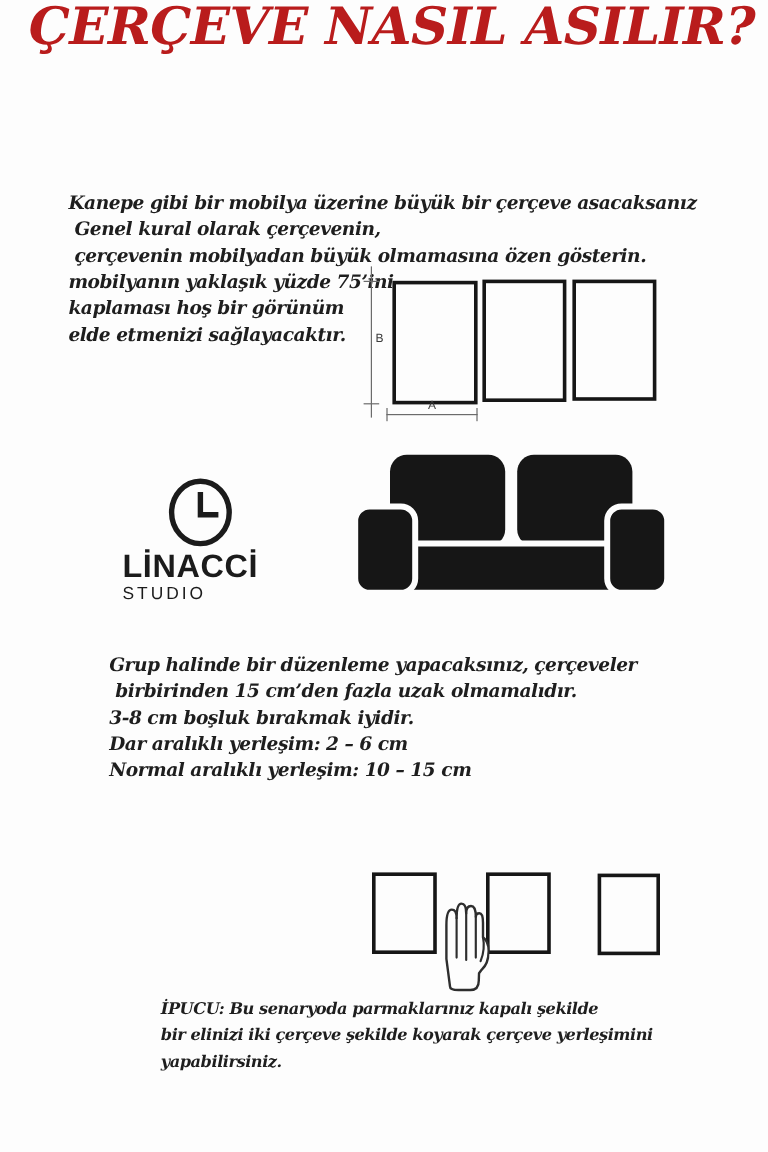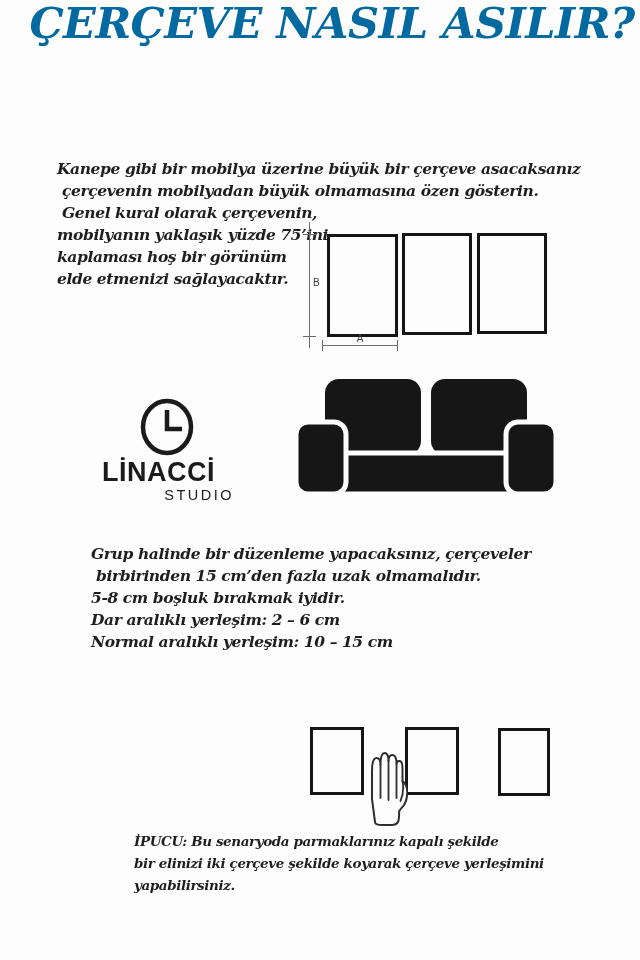--- a/index.html
+++ b/index.html
@@ -4,22 +4,22 @@
 <style>
   html,body { margin:0; padding:0; background:#ffffff; }
   .page {
     position:relative; width:640px; height:960px;
     background:#fdfdfd; overflow:hidden;
     font-family:"DejaVu Serif", serif; color:#1d1d1b;
   }
   .abs { position:absolute; }
   .serif-it { font-style:italic; font-weight:700; color:#1e1e1e; }
   .page-title {
-    left:0; right:0; top:82; text-align:center; padding-left:24px;
-    font-size:43px; line-height:1.1; letter-spacing:-0.5px; color:#0369a1;
+    left:0; right:0; top:82; text-align:left; padding-left:24px;
+    font-size:43px; line-height:1.1; letter-spacing:-0.5px; color:#b91c1c;
   }
   .textblock { line-height:22px; font-size:15.5px; letter-spacing:-0.4px; }
   .textblock .line { white-space:pre; }
   .tipblock { line-height:22px; font-size:13.5px; letter-spacing:-0.4px; }
   
   .frame {
     position:absolute; box-sizing:border-box;
     background:#fdfdfd; border:3px solid #161616;
   }
   .frame.thick { border-width:3.5px; }
@@ -29,34 +29,34 @@
     font-style:normal; font-weight:400; font-size:10px; color:#3c3c3c;
     letter-spacing:0;
   }
   
   .logo-wordmark {
     font-family:"Liberation Sans", sans-serif; font-weight:700;
     font-size:27px; letter-spacing:0.5px; color:#1b1b1b; white-space:nowrap;text-align:right;
   }
   .logo-subtitle {
     font-family:"Liberation Sans", sans-serif; font-weight:400;
-    font-size:14.5px; letter-spacing:2.5px; color:#1b1b1b; text-align:right;
+    font-size:14.5px; letter-spacing:2.5px; color:#1b1b1b; text-align:left;
   }
 </style>
 </head>
 <body>
 
 <div class="page">
 
   <div class="abs serif-it page-title">ÇERÇEVE NASIL ASILIR?</div>
 
   <div class="abs serif-it textblock" style="left:57px; top:158px;">
     <div class="line">Kanepe gibi bir mobilya üzerine büyük bir çerçeve asacaksanız</div>
+    <div class="line"> Genel kural olarak çerçevenin,</div>
     <div class="line"> çerçevenin mobilyadan büyük olmamasına özen gösterin.</div>
-    <div class="line"> Genel kural olarak çerçevenin,</div>
     <div class="line">mobilyanın yaklaşık yüzde 75’ini</div>
     <div class="line">kaplaması hoş bir görünüm</div>
     <div class="line">elde etmenizi sağlayacaktır.</div>
   </div>
 
   <div class="abs" style="left:0; top:0; width:0; height:0;">
     <div class="dim" style="left:309px; top:222px; width:1px; height:126px;"></div>
     <div class="dim" style="left:303px; top:234px; width:13px; height:1px;"></div>
     <div class="dim" style="left:303px; top:336px; width:13px; height:1px;"></div>
     <div class="dim-label" style="left:313px; top:277px;">B</div>
@@ -88,21 +88,21 @@
       <rect x="139" y="2" width="96" height="76" rx="14" fill="#161616"></rect>
       <rect x="32" y="76" width="200" height="41" rx="9" fill="#161616" stroke="#fdfdfd" stroke-width="5"></rect>
       <rect x="4" y="45" width="50" height="72" rx="12" fill="#161616" stroke="#fdfdfd" stroke-width="5"></rect>
       <rect x="214" y="45" width="50" height="72" rx="12" fill="#161616" stroke="#fdfdfd" stroke-width="5"></rect>
     </svg>
   </span>
 
   <div class="abs serif-it textblock" style="left:91px; top:543px;">
     <div class="line">Grup halinde bir düzenleme yapacaksınız, çerçeveler</div>
     <div class="line"> birbirinden 15 cm’den fazla uzak olmamalıdır.</div>
-    <div class="line">5-8 cm boşluk bırakmak iyidir.</div>
+    <div class="line">3-8 cm boşluk bırakmak iyidir.</div>
     <div class="line">Dar aralıklı yerleşim: 2 – 6 cm</div>
     <div class="line">Normal aralıklı yerleşim: 10 – 15 cm</div>
   </div>
 
   <div class="abs" style="left:0; top:0; width:0; height:0;">
     <div class="frame thick" style="left:310px; top:727px; width:54px; height:68px;"></div>
     <div class="frame thick" style="left:405px; top:727px; width:54px; height:68px;"></div>
     <div class="frame thick" style="left:498px; top:728px; width:52px; height:68px;"></div>
     <span class="abs" style="left:362px; top:749px;">
       <svg width="46" height="78" viewBox="0 0 46 78" aria-hidden="true">

